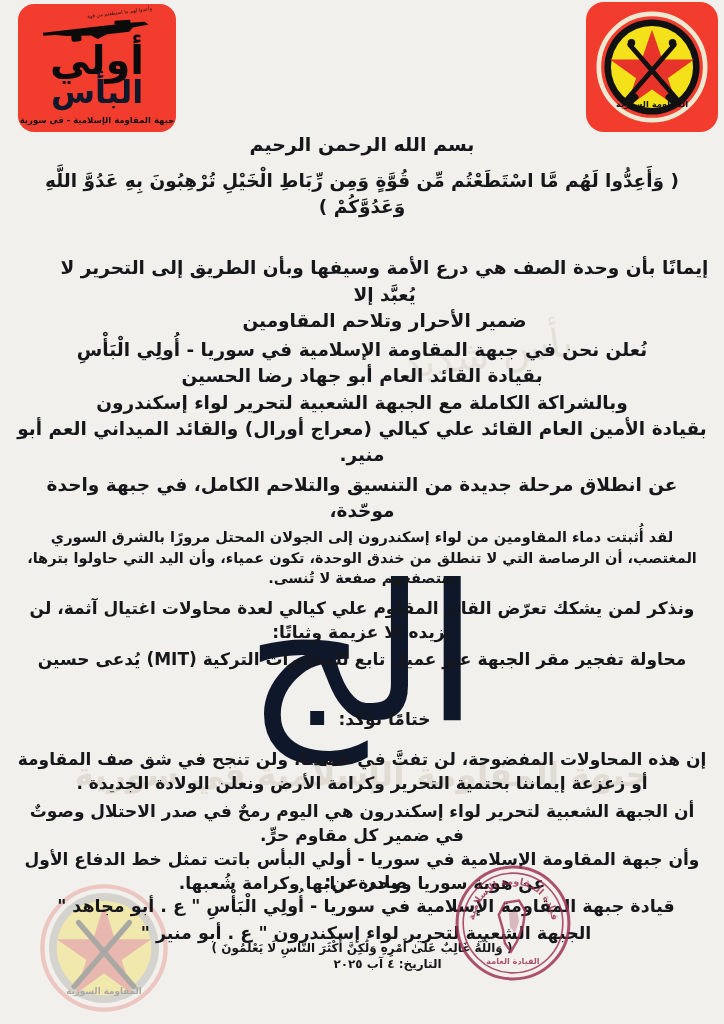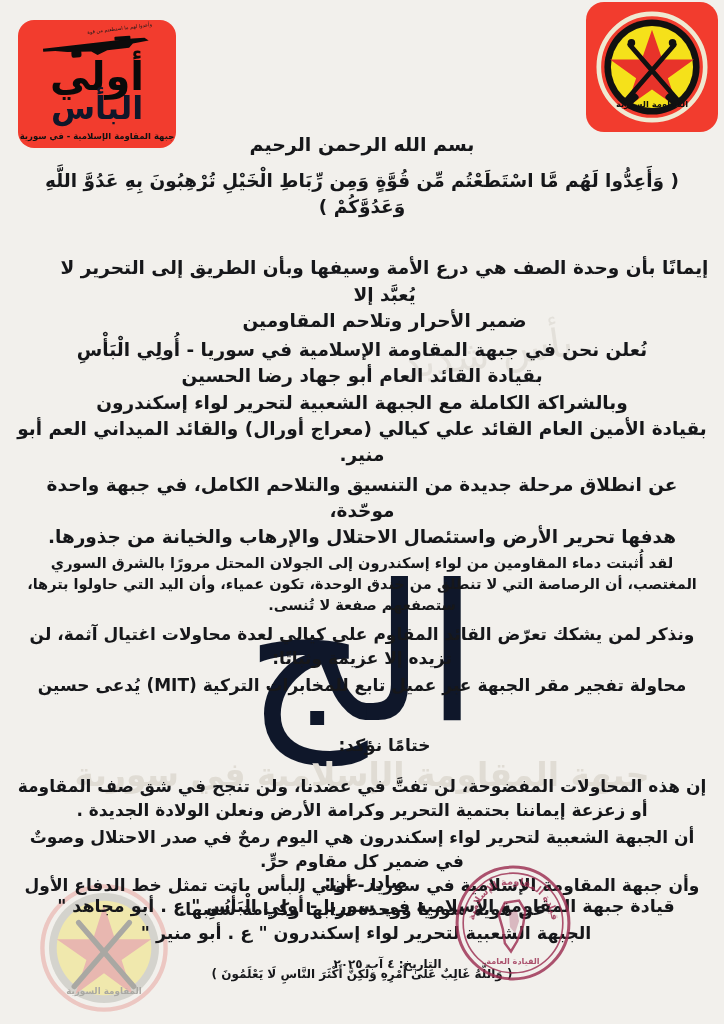--- a/index.html
+++ b/index.html
@@ -58,21 +58,21 @@
     font-size: 33px;
     color: #e0dcd4;
     font-weight: bold;
     letter-spacing: 3px;
     white-space: nowrap;
   }
 
   
   .logo-left {
     position: absolute;
-    top: 20px;
+    top: 4px;
     left: 18px;
     width: 158px;
     height: 128px;
     background: #f23c2e;
     border-radius: 16px;
     overflow: hidden;
     z-index: 3;
   }
   .logo-left .rifle {
     position: absolute;
@@ -264,21 +264,20 @@
         </div>
         <div class="block b-lg gap-xs">
           <div>نُعلن نحن في جبهة المقاومة الإسلامية في سوريا - أُولِي الْبَأْسِ</div>
           <div>بقيادة القائد العام أبو جهاد رضا الحسين</div>
           <div>وبالشراكة الكاملة مع الجبهة الشعبية لتحرير لواء إسكندرون</div>
           <div>بقيادة الأمين العام القائد علي كيالي (معراج أورال) والقائد الميداني العم أبو</div>
           <div>منير.</div>
         </div>
         <div class="block b-lg gap-xs">
           <div>عن انطلاق مرحلة جديدة من التنسيق والتلاحم الكامل، في جبهة واحدة موحّدة،</div>
-          <div>هدفها تحرير الأرض واستئصال الاحتلال والإرهاب والخيانة من جذورها.</div>
         </div>
         <div class="block b-sm gap-xs">
           <div>لقد أُثبتت دماء المقاومين من لواء إسكندرون إلى الجولان المحتل مرورًا بالشرق السوري</div>
           <div>المغتصب، أن الرصاصة التي لا تنطلق من خندق الوحدة، تكون عمياء، وأن اليد التي حاولوا بترها،</div>
           <div>ستصفعهم صفعة لا تُنسى.</div>
         </div>
         <div class="block b-md gap-sm">
           <div>ونذكر لمن يشكك تعرّض القائد المقاوم علي كيالي لعدة محاولات اغتيال آثمة، لن</div>
           <div>تزيده إلا عزيمة وثباتًا:</div>
         </div>

